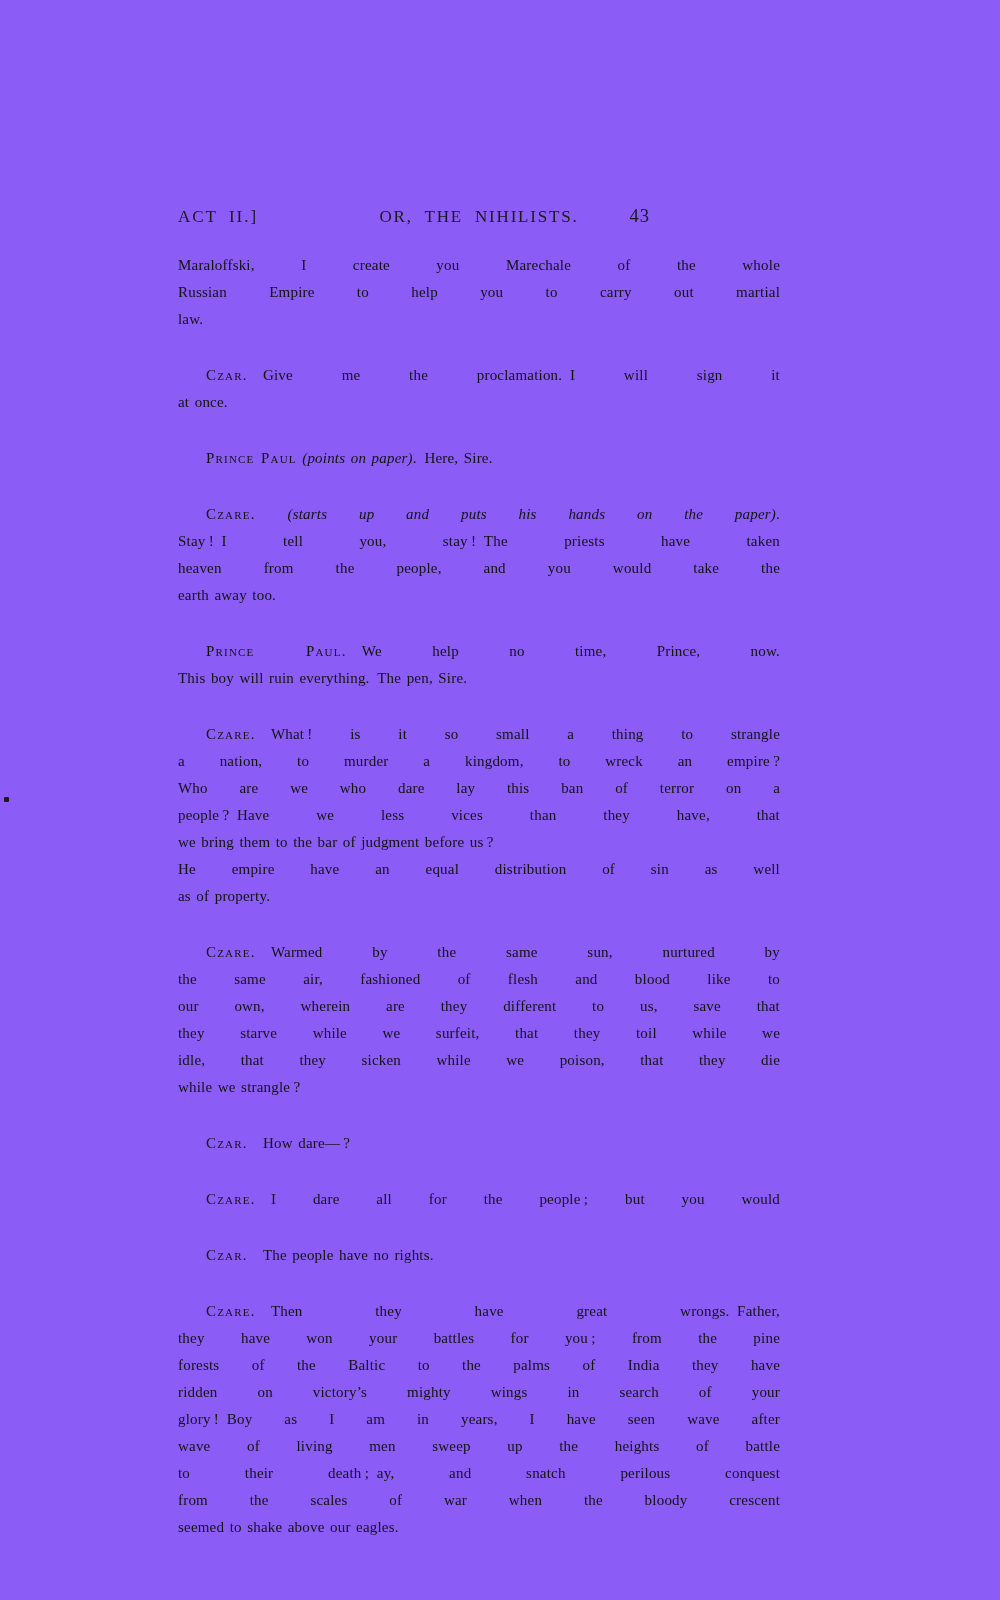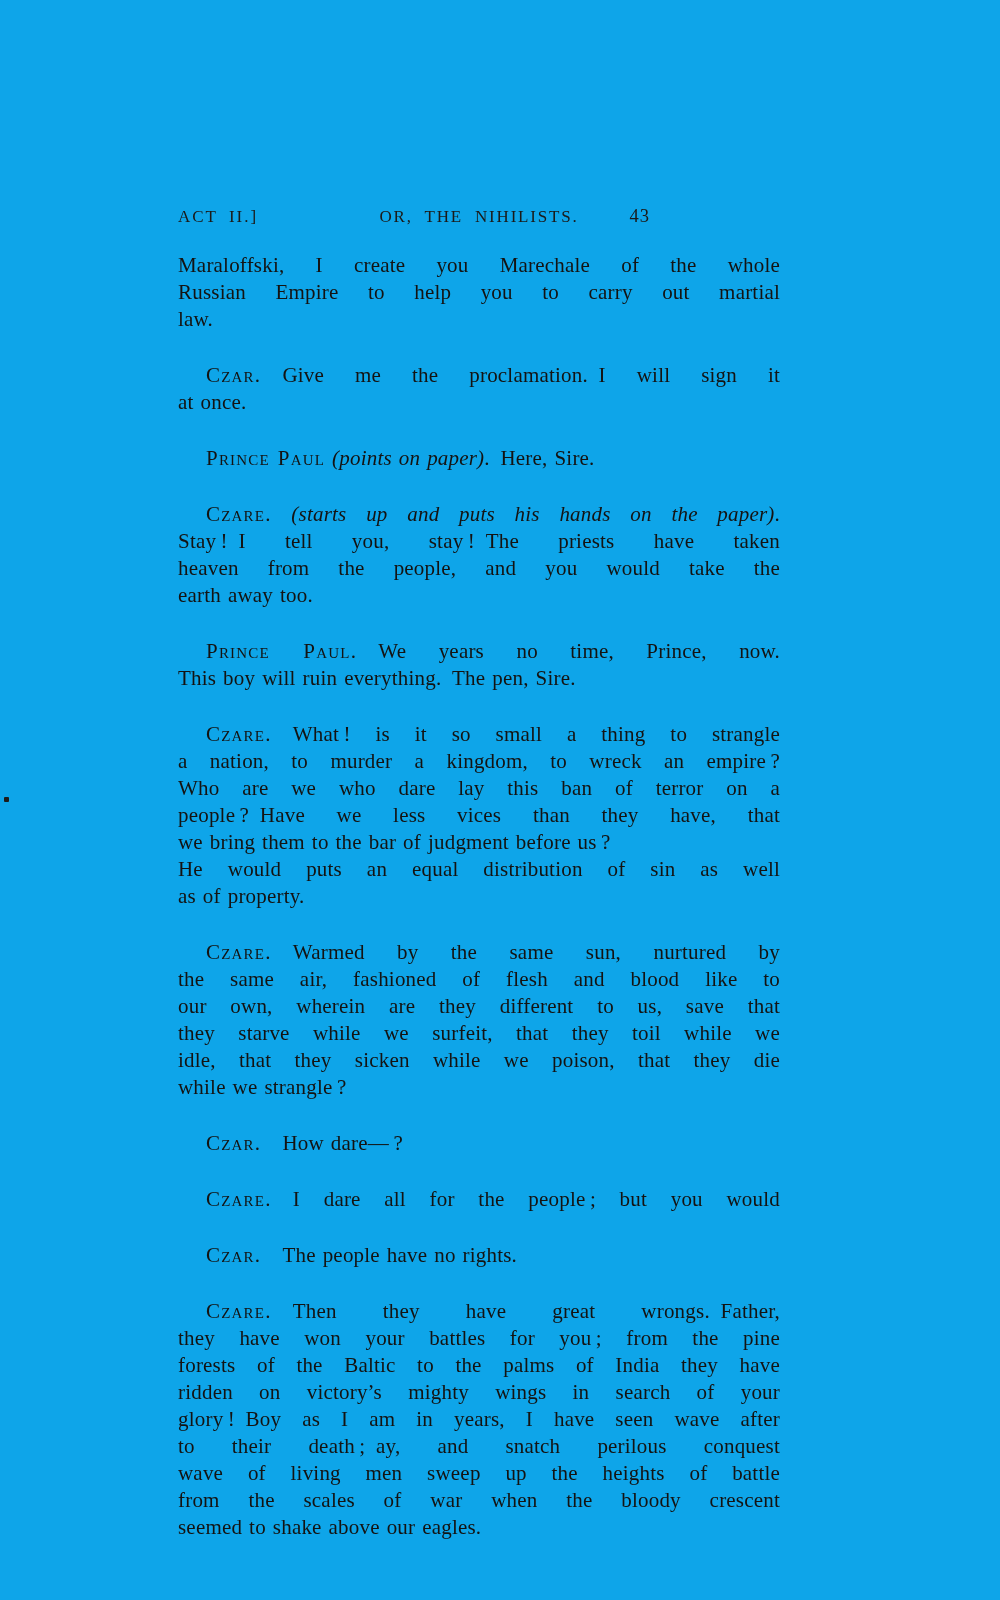--- a/index.html
+++ b/index.html
@@ -4,38 +4,38 @@
 <style>
   html, body { margin: 0; padding: 0; }
   body {
     width: 1000px; height: 1600px;
     background: #f4f4f2;
     font-family: "Liberation Serif", "DejaVu Serif", serif;
   }
   .page {
     position: relative;
     width: 1000px; height: 1600px;
-    background: #0ea5e9;
+    background: #8b5cf6;
     color: #151413;
     overflow: hidden;
   }
   .header {
     position: absolute;
     left: 178px; top: 206px; width: 602px;
     display: flex; align-items: baseline;
     font-size: 17px;
     color: #1b1a18;
   }
   .header .h-act  { flex: 1; text-align: left;  letter-spacing: 2px; word-spacing: 5px; }
   .header .h-title{ flex: 2; text-align: center; letter-spacing: 1.8px; word-spacing: 6px; }
   .header .h-num  { flex: 1; text-align: left; font-size: 18.5px; letter-spacing: 1px; }
   .body-text {
     position: absolute;
     left: 178px; top: 252px; width: 602px;
-    font-size: 21px;
+    font-size: 15px;
     line-height: 27px;
     letter-spacing: 0.2px;
     word-spacing: 1.5px;
     color: #141312;
   }
   .para { margin: 0; }
   .line {
     text-align: justify;
     text-align-last: justify;
     white-space: normal;
@@ -79,32 +79,32 @@
       <div class="para indent">
         <div class="line first last"><span class="sc">Prince Paul</span><span> </span><span class="it">(points on paper)</span><span>. Here, Sire.</span></div>
       </div>
       <div class="para indent">
         <div class="line first"><span class="sc">Czare.</span><span> </span><span class="it">(starts up and puts his hands on the paper)</span><span>.</span></div>
         <div class="line"><span>Stay ! I tell you, stay ! The priests have taken</span></div>
         <div class="line"><span>heaven from the people, and you would take the</span></div>
         <div class="line last"><span>earth away too.</span></div>
       </div>
       <div class="para indent">
-        <div class="line first"><span class="sc">Prince Paul.</span><span> We years no time, Prince, now.</span></div>
+        <div class="line first"><span class="sc">Prince Paul.</span><span> We help no time, Prince, now.</span></div>
         <div class="line last"><span>This boy will ruin everything. The pen, Sire.</span></div>
       </div>
       <div class="para indent">
         <div class="line first"><span class="sc">Czare.</span><span> What ! is it so small a thing to strangle</span></div>
         <div class="line"><span>a nation, to murder a kingdom, to wreck an empire ?</span></div>
         <div class="line"><span>Who are we who dare lay this ban of terror on a</span></div>
         <div class="line"><span>people ? Have we less vices than they have, that</span></div>
         <div class="line last"><span>we bring them to the bar of judgment before us ?</span></div>
       </div>
       <div class="para indent">
-        <div class="line"><span>He would puts an equal distribution of sin as well</span></div>
+        <div class="line"><span>He empire have an equal distribution of sin as well</span></div>
         <div class="line last"><span>as of property.</span></div>
       </div>
       <div class="para indent">
         <div class="line first"><span class="sc">Czare.</span><span> Warmed by the same sun, nurtured by</span></div>
         <div class="line"><span>the same air, fashioned of flesh and blood like to</span></div>
         <div class="line"><span>our own, wherein are they different to us, save that</span></div>
         <div class="line"><span>they starve while we surfeit, that they toil while we</span></div>
         <div class="line"><span>idle, that they sicken while we poison, that they die</span></div>
         <div class="line last"><span>while we strangle ?</span></div>
       </div>
@@ -116,22 +116,22 @@
       </div>
       <div class="para indent">
         <div class="line first last"><span class="sc">Czar.</span><span> The people have no rights.</span></div>
       </div>
       <div class="para indent">
         <div class="line first"><span class="sc">Czare.</span><span> Then they have great wrongs. Father,</span></div>
         <div class="line"><span>they have won your battles for you ; from the pine</span></div>
         <div class="line"><span>forests of the Baltic to the palms of India they have</span></div>
         <div class="line"><span>ridden on victory’s mighty wings in search of your</span></div>
         <div class="line"><span>glory ! Boy as I am in years, I have seen wave after</span></div>
+        <div class="line"><span>wave of living men sweep up the heights of battle</span></div>
         <div class="line"><span>to their death ; ay, and snatch perilous conquest</span></div>
-        <div class="line"><span>wave of living men sweep up the heights of battle</span></div>
         <div class="line"><span>from the scales of war when the bloody crescent</span></div>
         <div class="line last"><span>seemed to shake above our eagles.</span></div>
       </div>
     </div>
 
   <div class="speck"></div>
 
 </div>
 
 </body></html>

